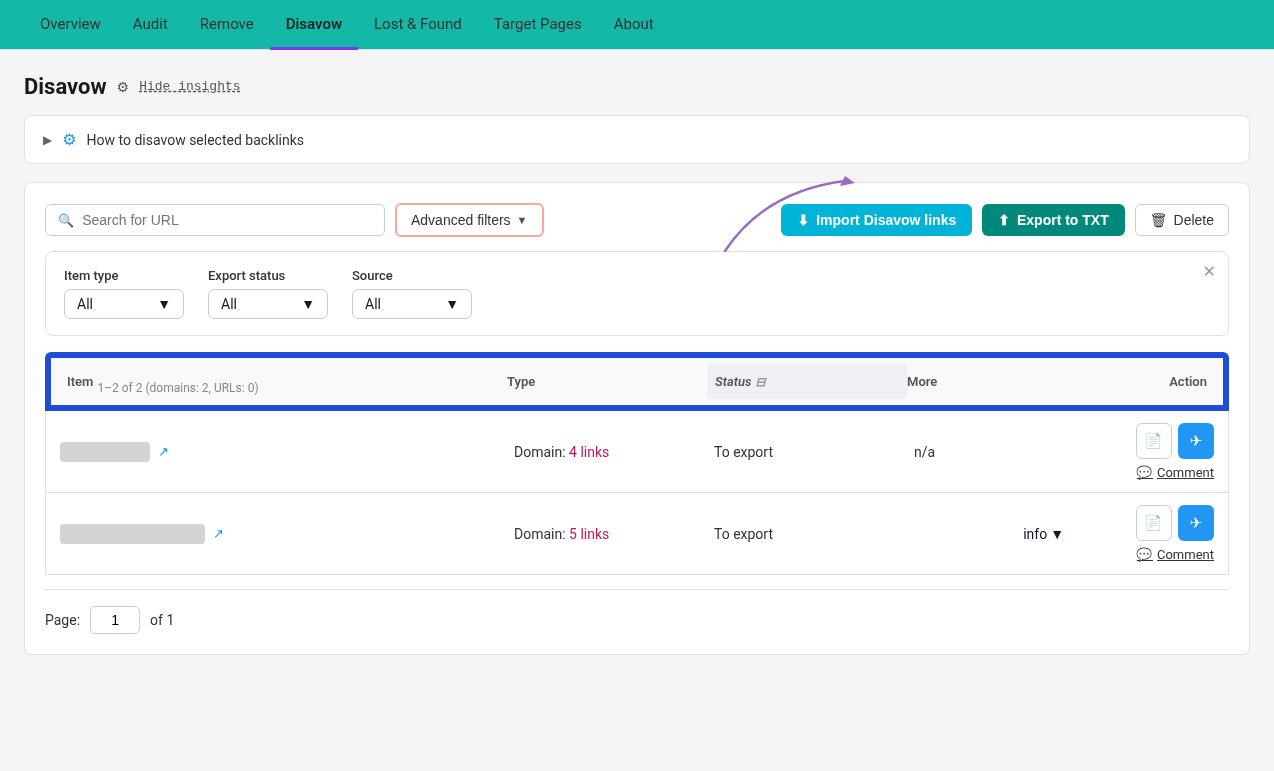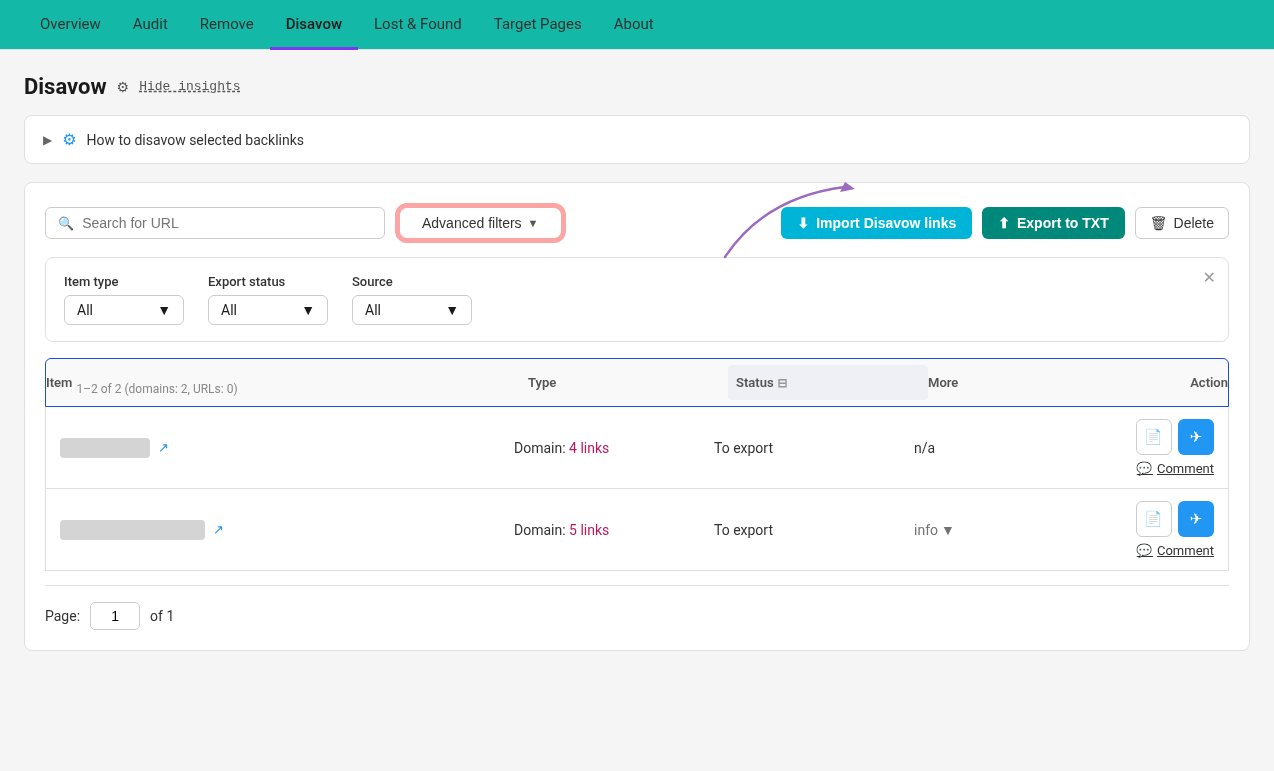--- a/index.html
+++ b/index.html
@@ -26,55 +26,55 @@
     .insights-text { font-size: 14px; color: #333; }
 
     
     .main-card { background: #fff; border: 1px solid #e0e0e0; border-radius: 8px; padding: 20px; }
 
     
     .toolbar { display: flex; align-items: center; gap: 10px; margin-bottom: 14px; flex-wrap: wrap; }
     .search-box { display: flex; align-items: center; gap: 8px; border: 1px solid #ccc; border-radius: 6px; padding: 7px 12px; background: #fff; width: 340px; }
     .search-icon { color: #999; font-size: 13px; }
     .search-input { border: none; outline: none; font-size: 14px; color: #999; width: 100%; background: transparent; }
-    .advanced-filters-btn { display: flex; align-items: center; gap: 6px; border: 5px solid #fca5a5; border-radius: 12px; padding: 7px 22px; background: #fff; cursor: pointer; font-size: 14px; color: #333; }
+    .advanced-filters-btn { display: flex; align-items: center; gap: 6px; border: 2px solid #fca5a5; border-radius: 6px; padding: 7px 14px; background: #fff; cursor: pointer; font-size: 14px; color: #333; }
     .chevron-down { font-size: 11px; color: #555; }
     .toolbar-spacer { flex: 1; }
     .import-btn { display: flex; align-items: center; gap: 7px; background: #00b4d8; color: #fff; border: none; border-radius: 6px; padding: 8px 16px; cursor: pointer; font-size: 14px; font-weight: 600; white-space: nowrap; }
     .export-btn { display: flex; align-items: center; gap: 7px; background: #00897b; color: #fff; border: none; border-radius: 6px; padding: 8px 16px; cursor: pointer; font-size: 14px; font-weight: 600; white-space: nowrap; position: relative; }
     .delete-btn { display: flex; align-items: center; gap: 6px; border: 1px solid #ccc; border-radius: 6px; padding: 7px 14px; background: #fff; cursor: pointer; font-size: 14px; color: #333; }
 
     
     .filters-panel { border: 1px solid #e0e0e0; border-radius: 8px; padding: 16px 18px; margin-bottom: 16px; position: relative; }
     .close-filters { position: absolute; top: 10px; right: 12px; cursor: pointer; color: #999; font-size: 16px; }
     .filters-row { display: flex; gap: 24px; align-items: flex-end; }
     .filter-group { display: flex; flex-direction: column; gap: 6px; }
     .filter-label { font-size: 13px; color: #333; font-weight: 500; }
     .filter-select { display: flex; align-items: center; justify-content: space-between; gap: 4px; border: 1px solid #ccc; border-radius: 6px; padding: 6px 12px; background: #fff; cursor: pointer; font-size: 14px; min-width: 120px; }
 
     
-    .table-header { display: grid; grid-template-columns: 1fr 200px 200px 150px 150px; padding: 10px 0; background: #f9f9f9; border: 1px solid #1d4ed8; border-radius: 6px 6px 0 0; }
+    .table-header { display: grid; grid-template-columns: 1fr 200px 200px 150px 150px; padding: 10px 16px; background: #f9f9f9; border: 6px solid #1d4ed8; border-radius: 6px 6px 0 0; }
     .th { font-size: 13px; font-weight: 600; color: #555; display: flex; align-items: center; gap: 4px; }
-    .th.status-col { background: #eef0f5; border-radius: 4px; padding: 4px 8px; margin: -4px 0; }
+    .th.status-col { background: #eef0f5; border-radius: 4px; padding: 4px 8px; margin: -4px 0; font-style: italic; }
     .table-sub { font-size: 12px; color: #888; font-weight: 400; margin-top: 13px; }
 
     .table-row { display: grid; grid-template-columns: 1fr 200px 200px 150px 150px; padding: 12px 14px; border-left: 1px solid #e0e0e0; border-right: 1px solid #e0e0e0; border-bottom: 1px solid #e0e0e0; align-items: center; min-height: 70px; }
     .table-row:last-child { border-radius: 0 0 6px 6px; }
 
     .item-cell { display: flex; align-items: center; gap: 8px; }
     .item-placeholder { background: #d4d4d4; border-radius: 4px; height: 20px; }
     .external-link-icon { color: #2196f3; font-size: 13px; cursor: pointer; }
 
     .type-cell { font-size: 14px; color: #333; }
     .type-links { color: #be185d; }
 
     .status-cell { font-size: 14px; color: #333; }
 
     .more-cell { font-size: 14px; color: #333; }
-    .info-link { color: #737373; cursor: pointer; text-decoration: none; display: flex; align-items: center; gap: 3px; }
+    .info-link { color: #0f172a; cursor: pointer; text-decoration: none; display: flex; align-items: center; gap: 3px; justify-content: flex-end; }
 
     .action-cell { display: flex; flex-direction: column; align-items: flex-end; gap: 6px; }
     .action-icons { display: flex; gap: 6px; }
     .action-btn-outline { width: 36px; height: 36px; border: 1px solid #ccc; border-radius: 6px; background: #fff; cursor: pointer; display: flex; align-items: center; justify-content: center; color: #555; font-size: 15px; }
     .action-btn-blue { width: 36px; height: 36px; background: #2196f3; border: none; border-radius: 6px; cursor: pointer; display: flex; align-items: center; justify-content: center; color: #fff; font-size: 15px; }
     .comment-link { display: flex; align-items: center; gap: 4px; color: #333; font-size: 13px; cursor: pointer; text-decoration: underline; }
     .comment-icon { font-size: 13px; }
 
     
     .pagination { display: flex; align-items: center; gap: 10px; padding-top: 16px; border-top: 1px solid #e0e0e0; margin-top: 14px; }

